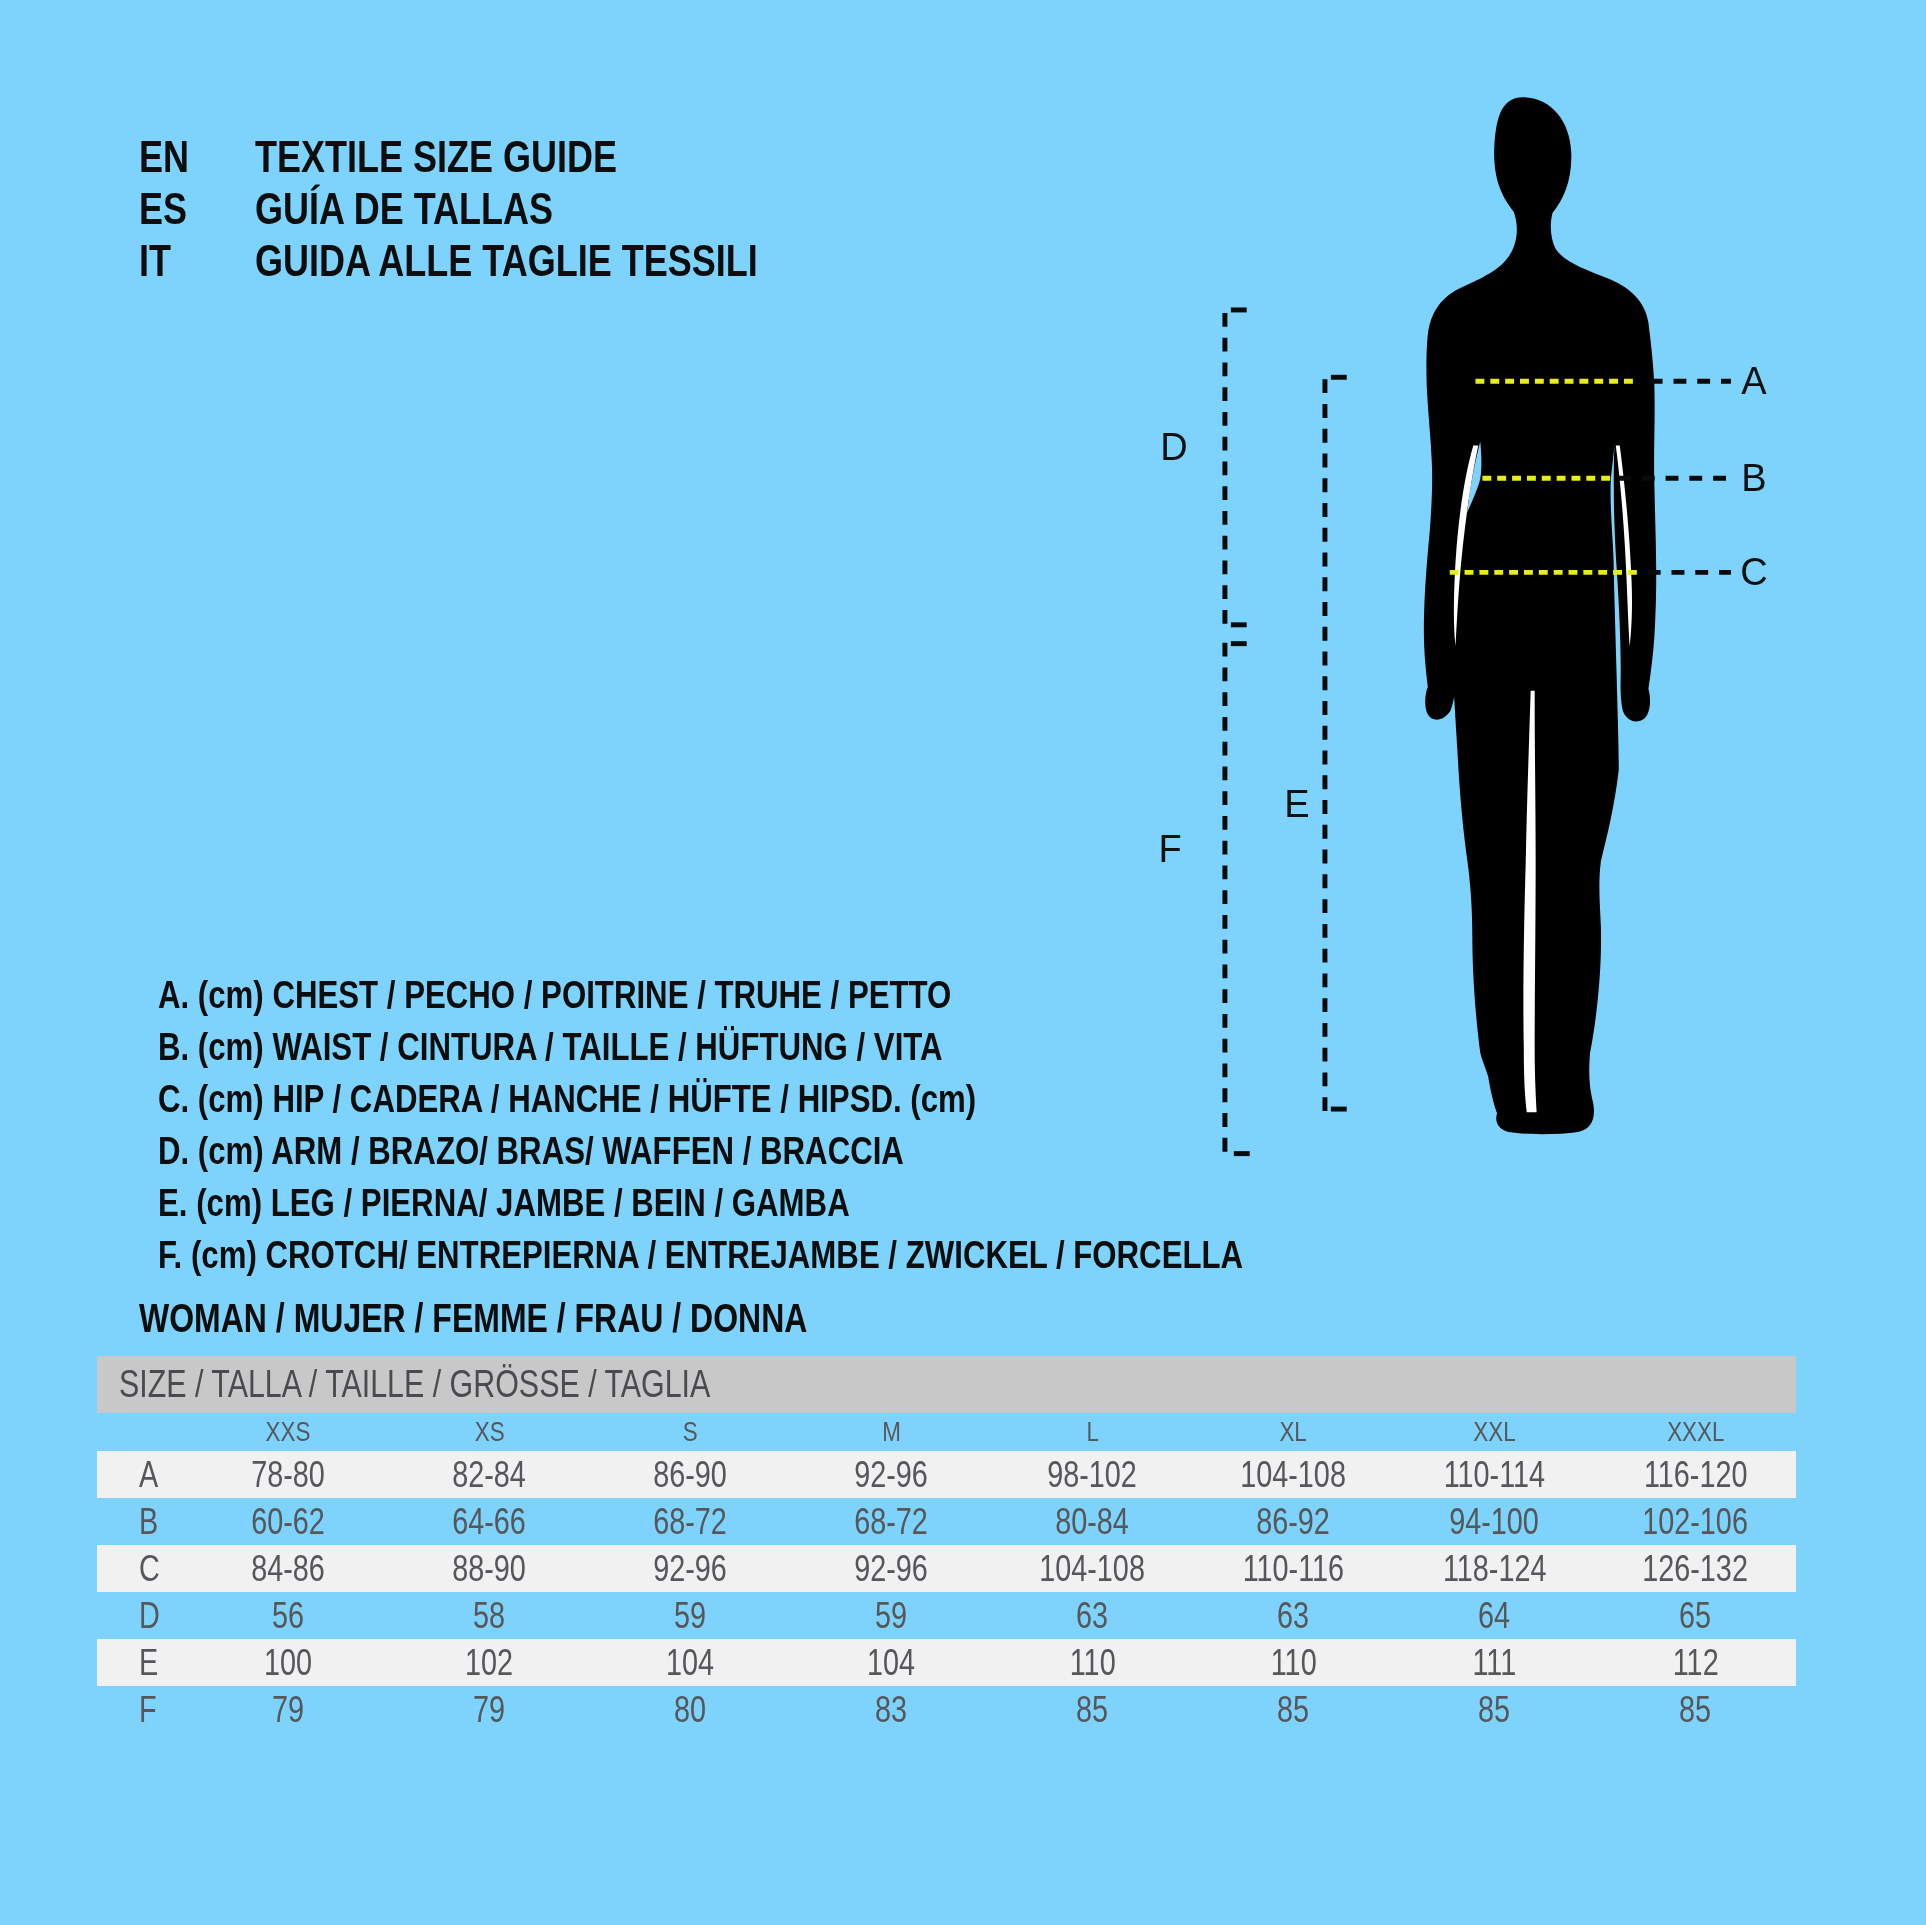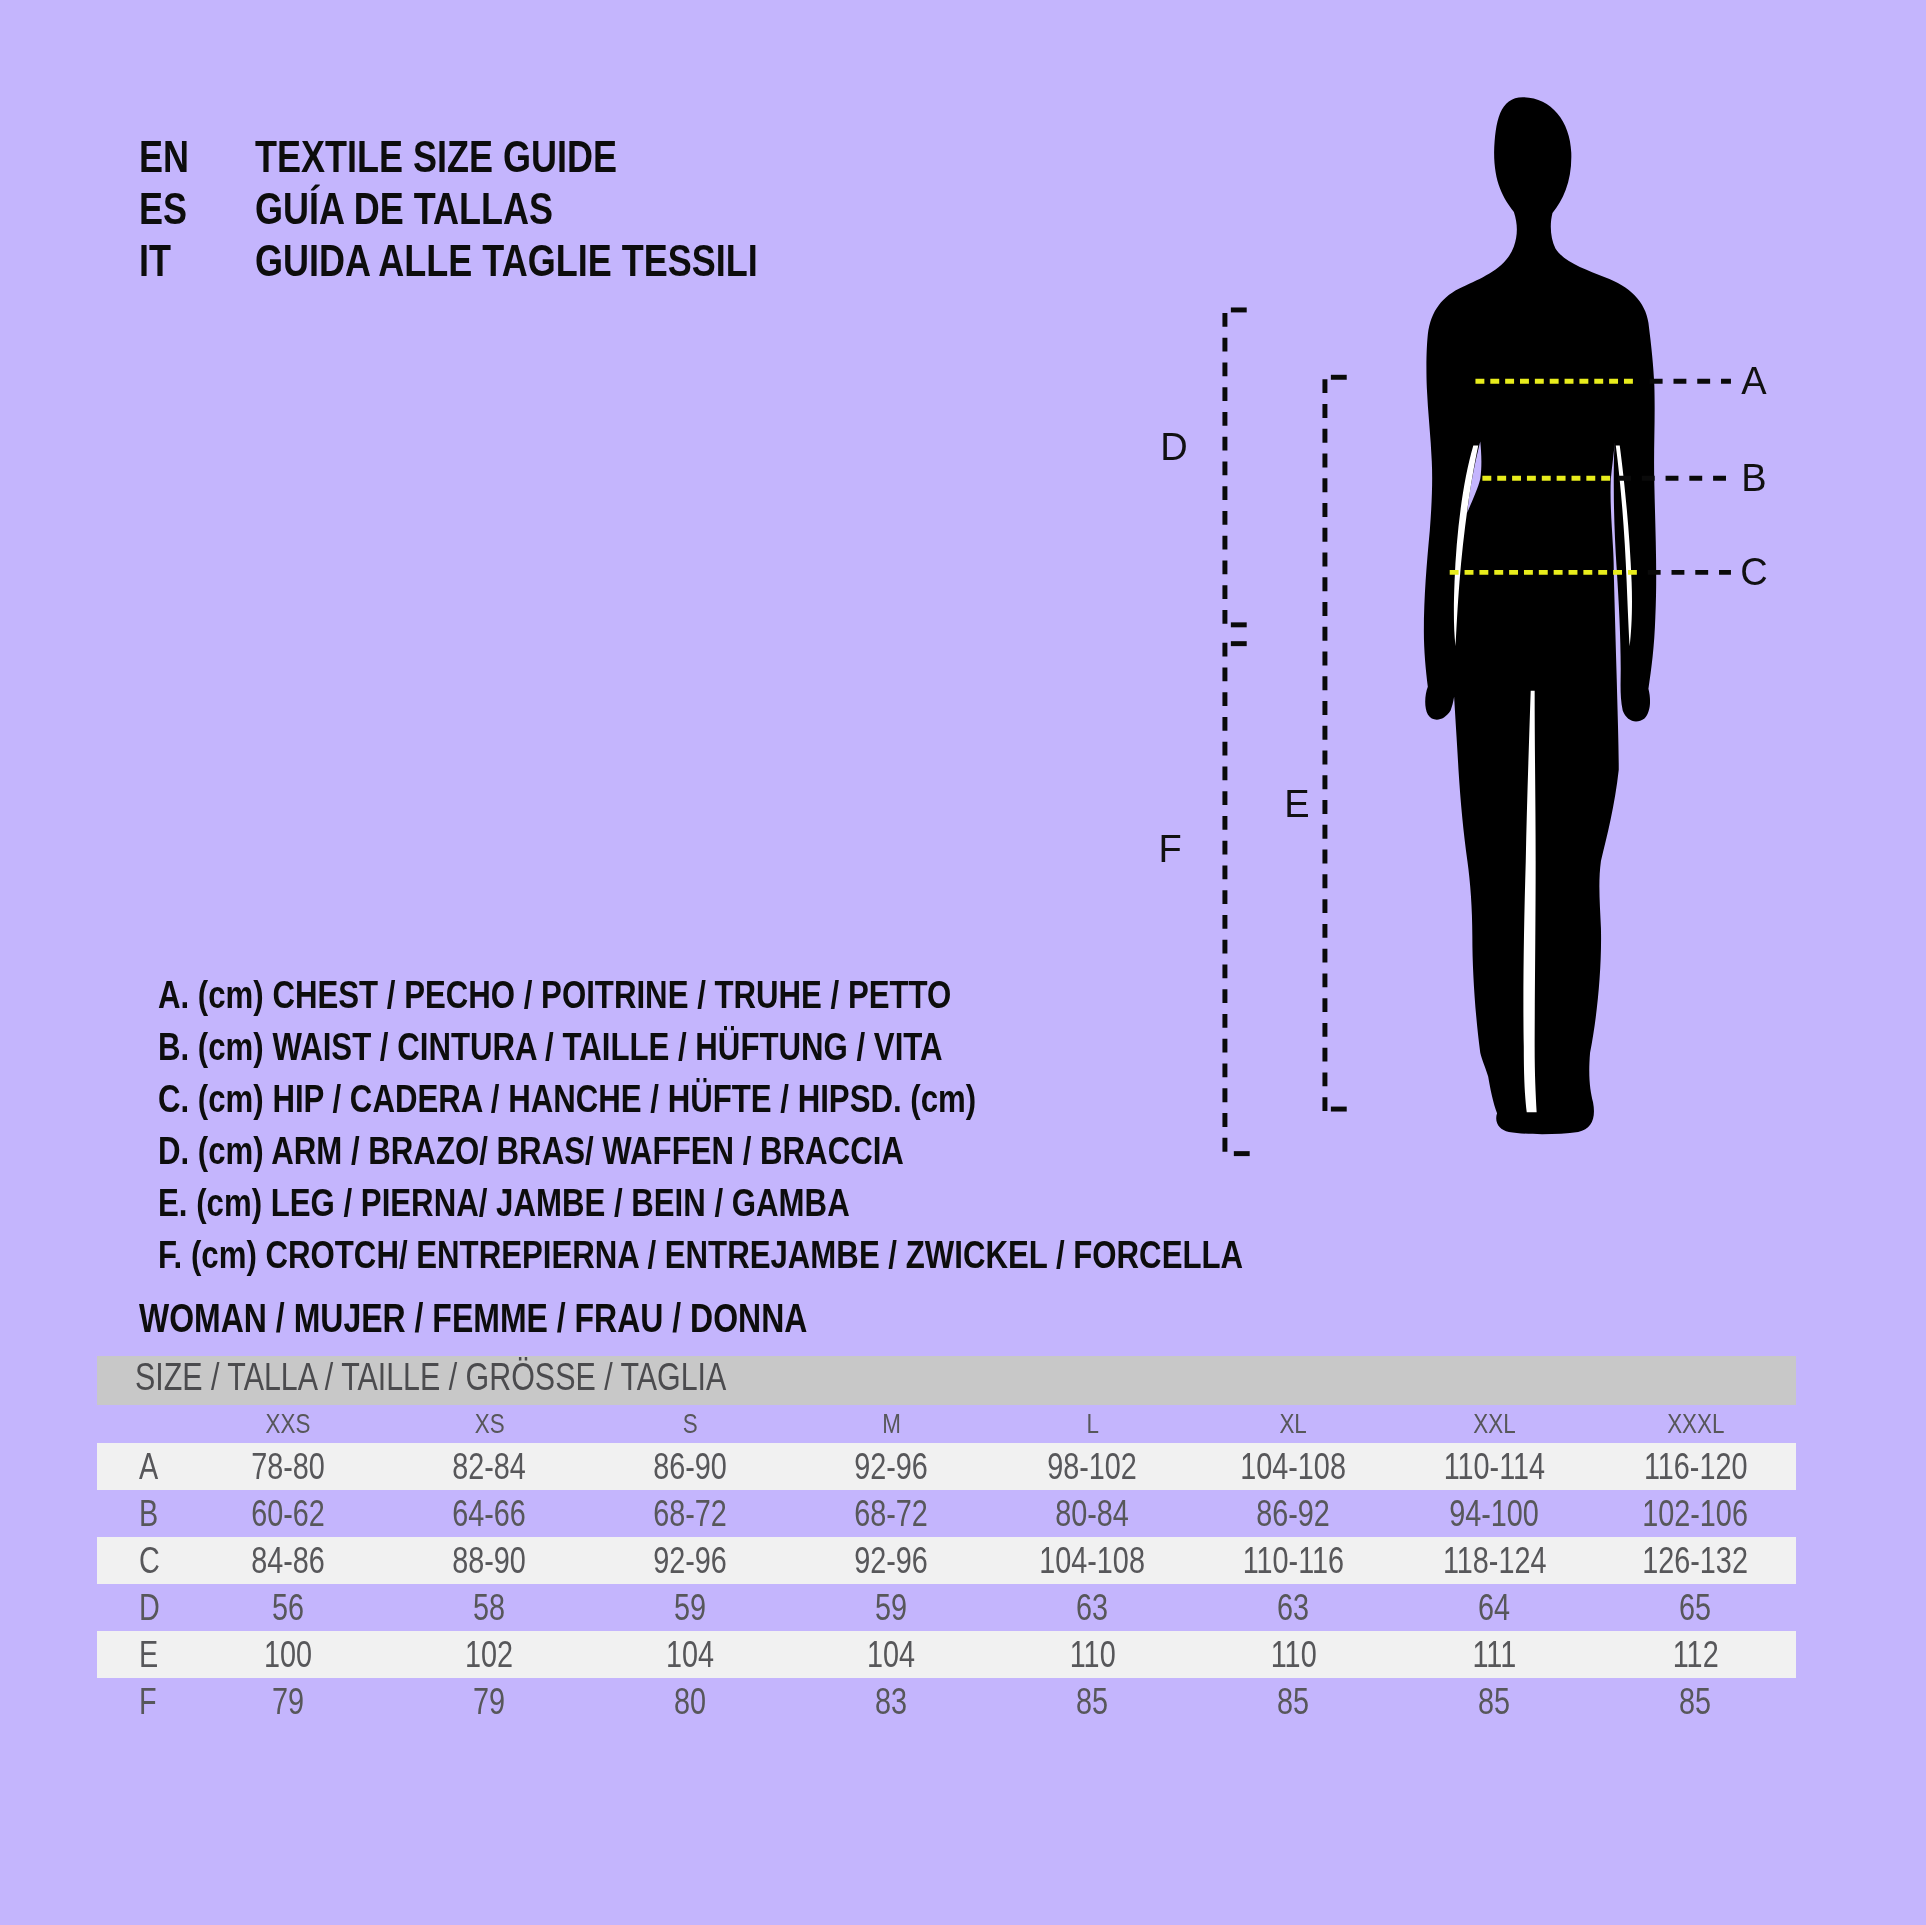--- a/index.html
+++ b/index.html
@@ -1,35 +1,35 @@
 <!DOCTYPE html>
 <html><head>
 <meta charset="utf-8">
 <style>
   html,body{margin:0;padding:0;background:#ffffff;}
   #canvas{
-    position:relative;width:1927px;height:1926px;background:#c4b5fd;overflow:hidden;
+    position:relative;width:1927px;height:1926px;background:#7dd3fc;overflow:hidden;
     font-family:"Liberation Sans",sans-serif;color:#0d0d0d;
   }
   .cond{display:inline-block;transform:scaleX(.8);transform-origin:0 50%;white-space:nowrap;}
   .cond-c{display:inline-block;transform:scaleX(.8);transform-origin:50% 50%;white-space:nowrap;}
 
   
   .lang-block{position:absolute;left:139px;top:131px;}
   .lang-row{display:flex;height:52px;align-items:center;font-size:45px;font-weight:700;letter-spacing:0;}
   .lang-code{width:116px;flex:0 0 116px;}
   
   .legend{position:absolute;left:142px;top:969px;}
   .legend-line{height:52px;display:flex;align-items:center;font-size:39px;font-weight:700;margin-left:16px;}
   
   .woman-line{position:absolute;left:139px;top:1293px;height:50px;display:flex;align-items:center;font-size:40px;font-weight:700;}
 
   
   .size-table{position:absolute;left:97px;top:1356px;width:1699px;}
-  .st-bar{height:49px;background:#c8c8c8;display:flex;align-items:flex-start;padding-left:38px;box-sizing:border-box;
+  .st-bar{height:57px;background:#c8c8c8;display:flex;align-items:center;padding-left:22px;box-sizing:border-box;
           font-size:38px;color:#4b4b4e;}
   .st-grid{display:grid;grid-template-columns:91px repeat(8,1fr);align-items:center;}
   .st-sizes{height:38px;font-size:28px;color:#57575a;}
   .st-row{height:47px;font-size:36px;color:#57575a;}
   .st-row.striped{background:#f1f1f1;}
   .st-cell{text-align:center;}
   .st-rowlabel{padding-left:42px;text-align:left;}
 
   
   .fig-label{position:absolute;font-size:38px;font-weight:400;color:#111;transform:translate(-50%,-50%);}

